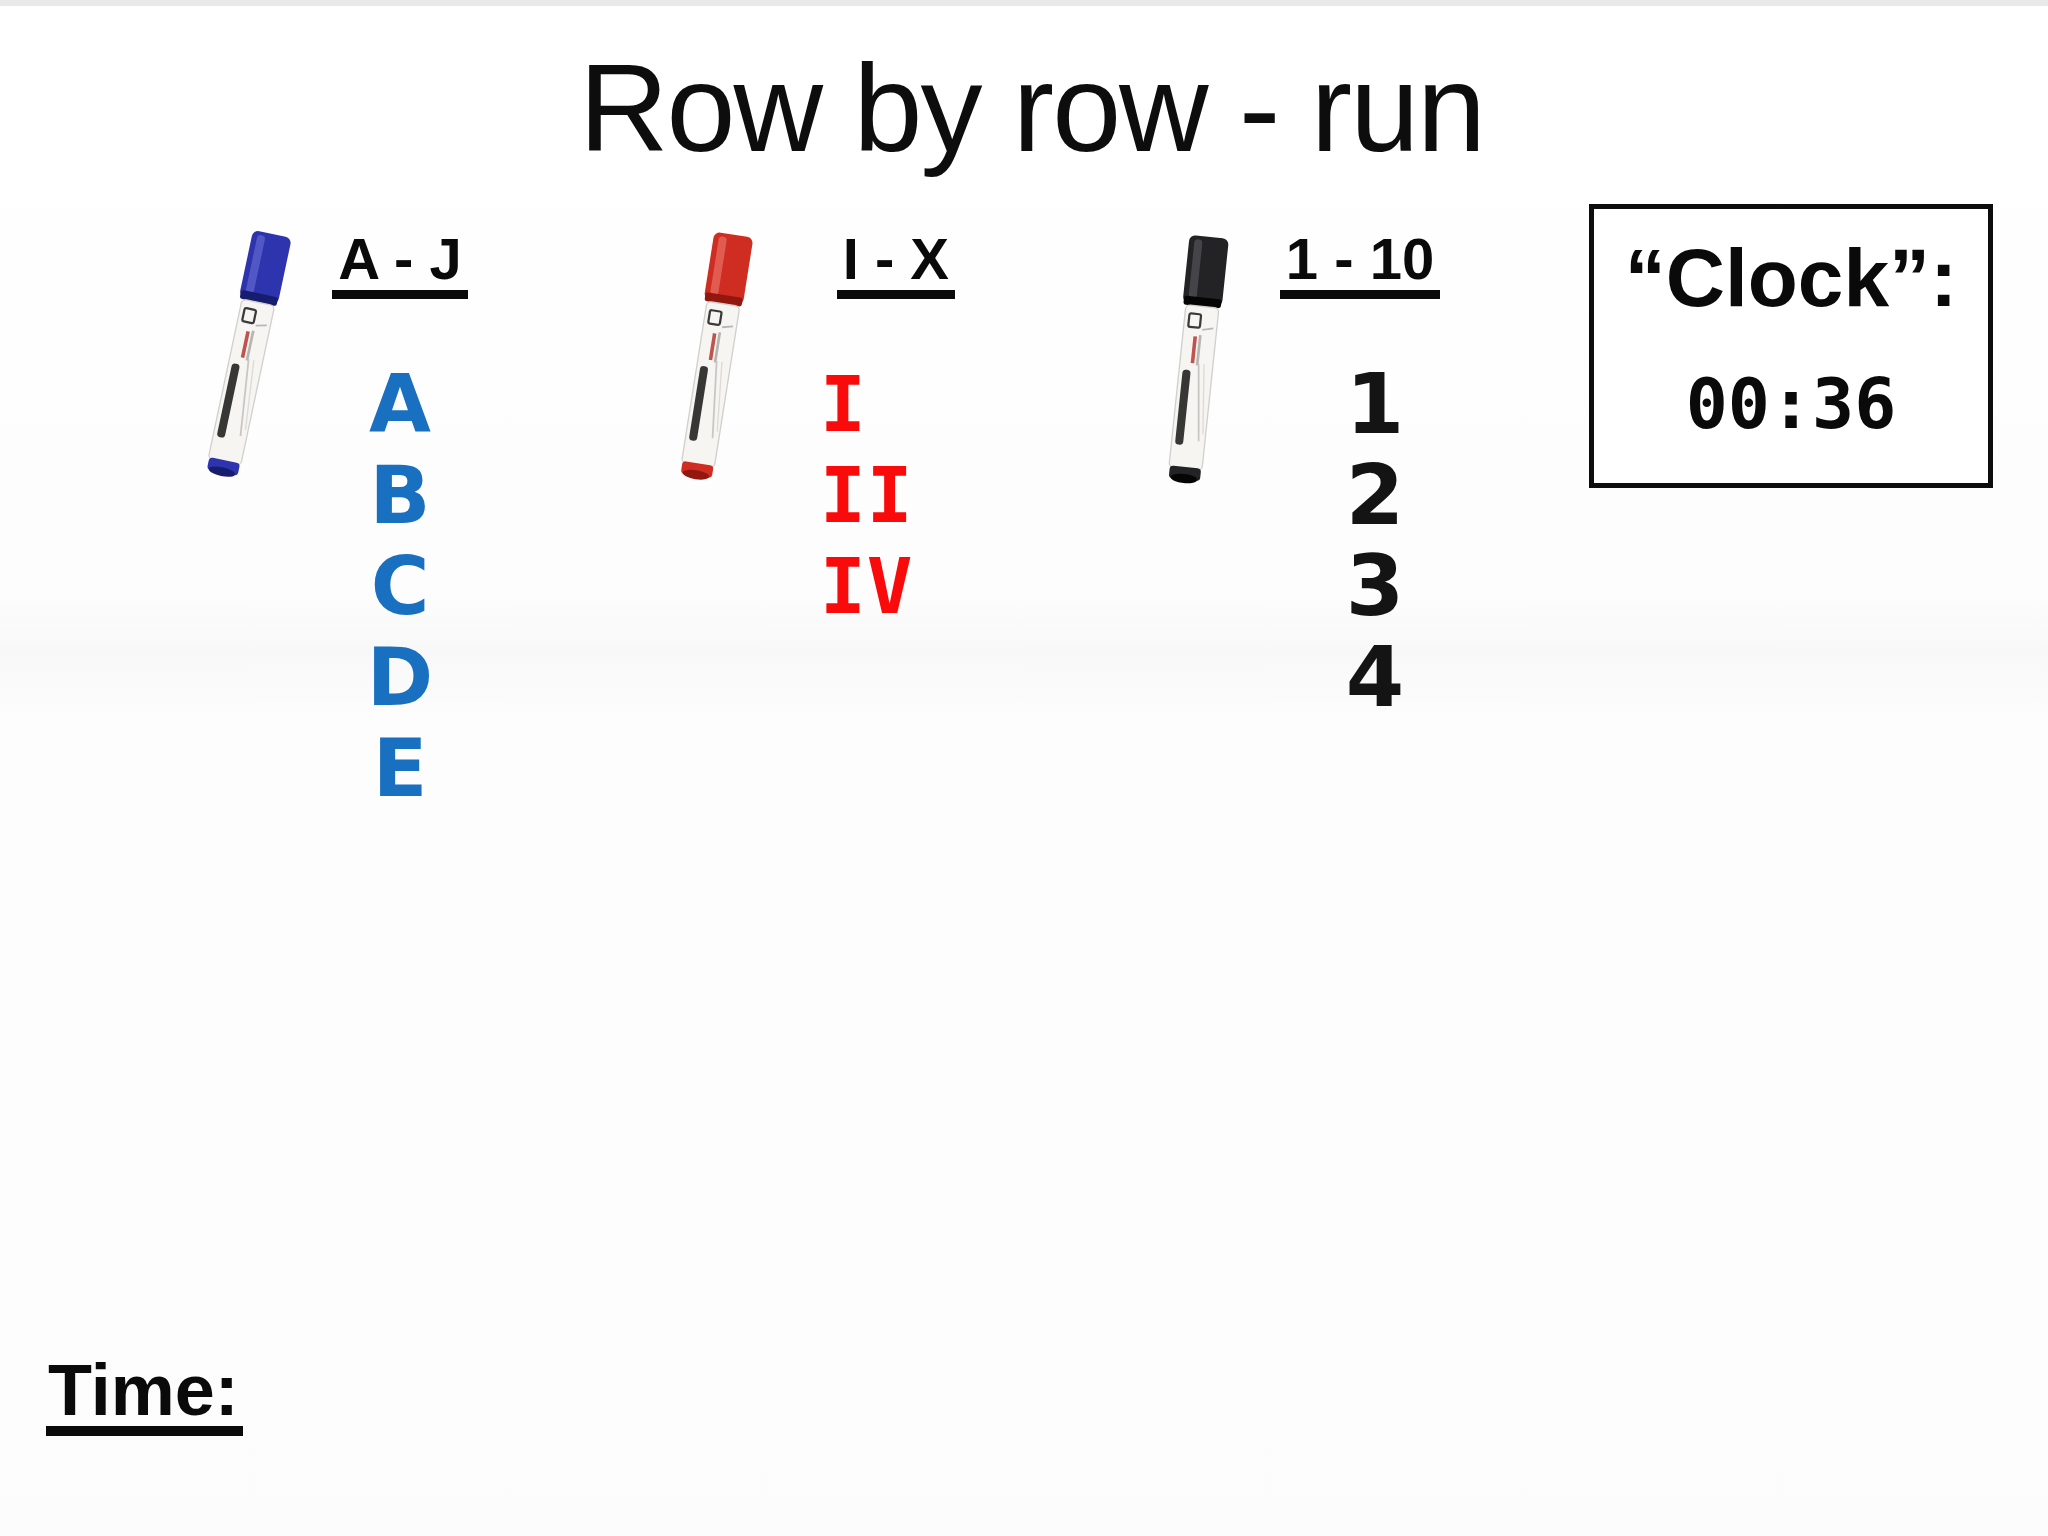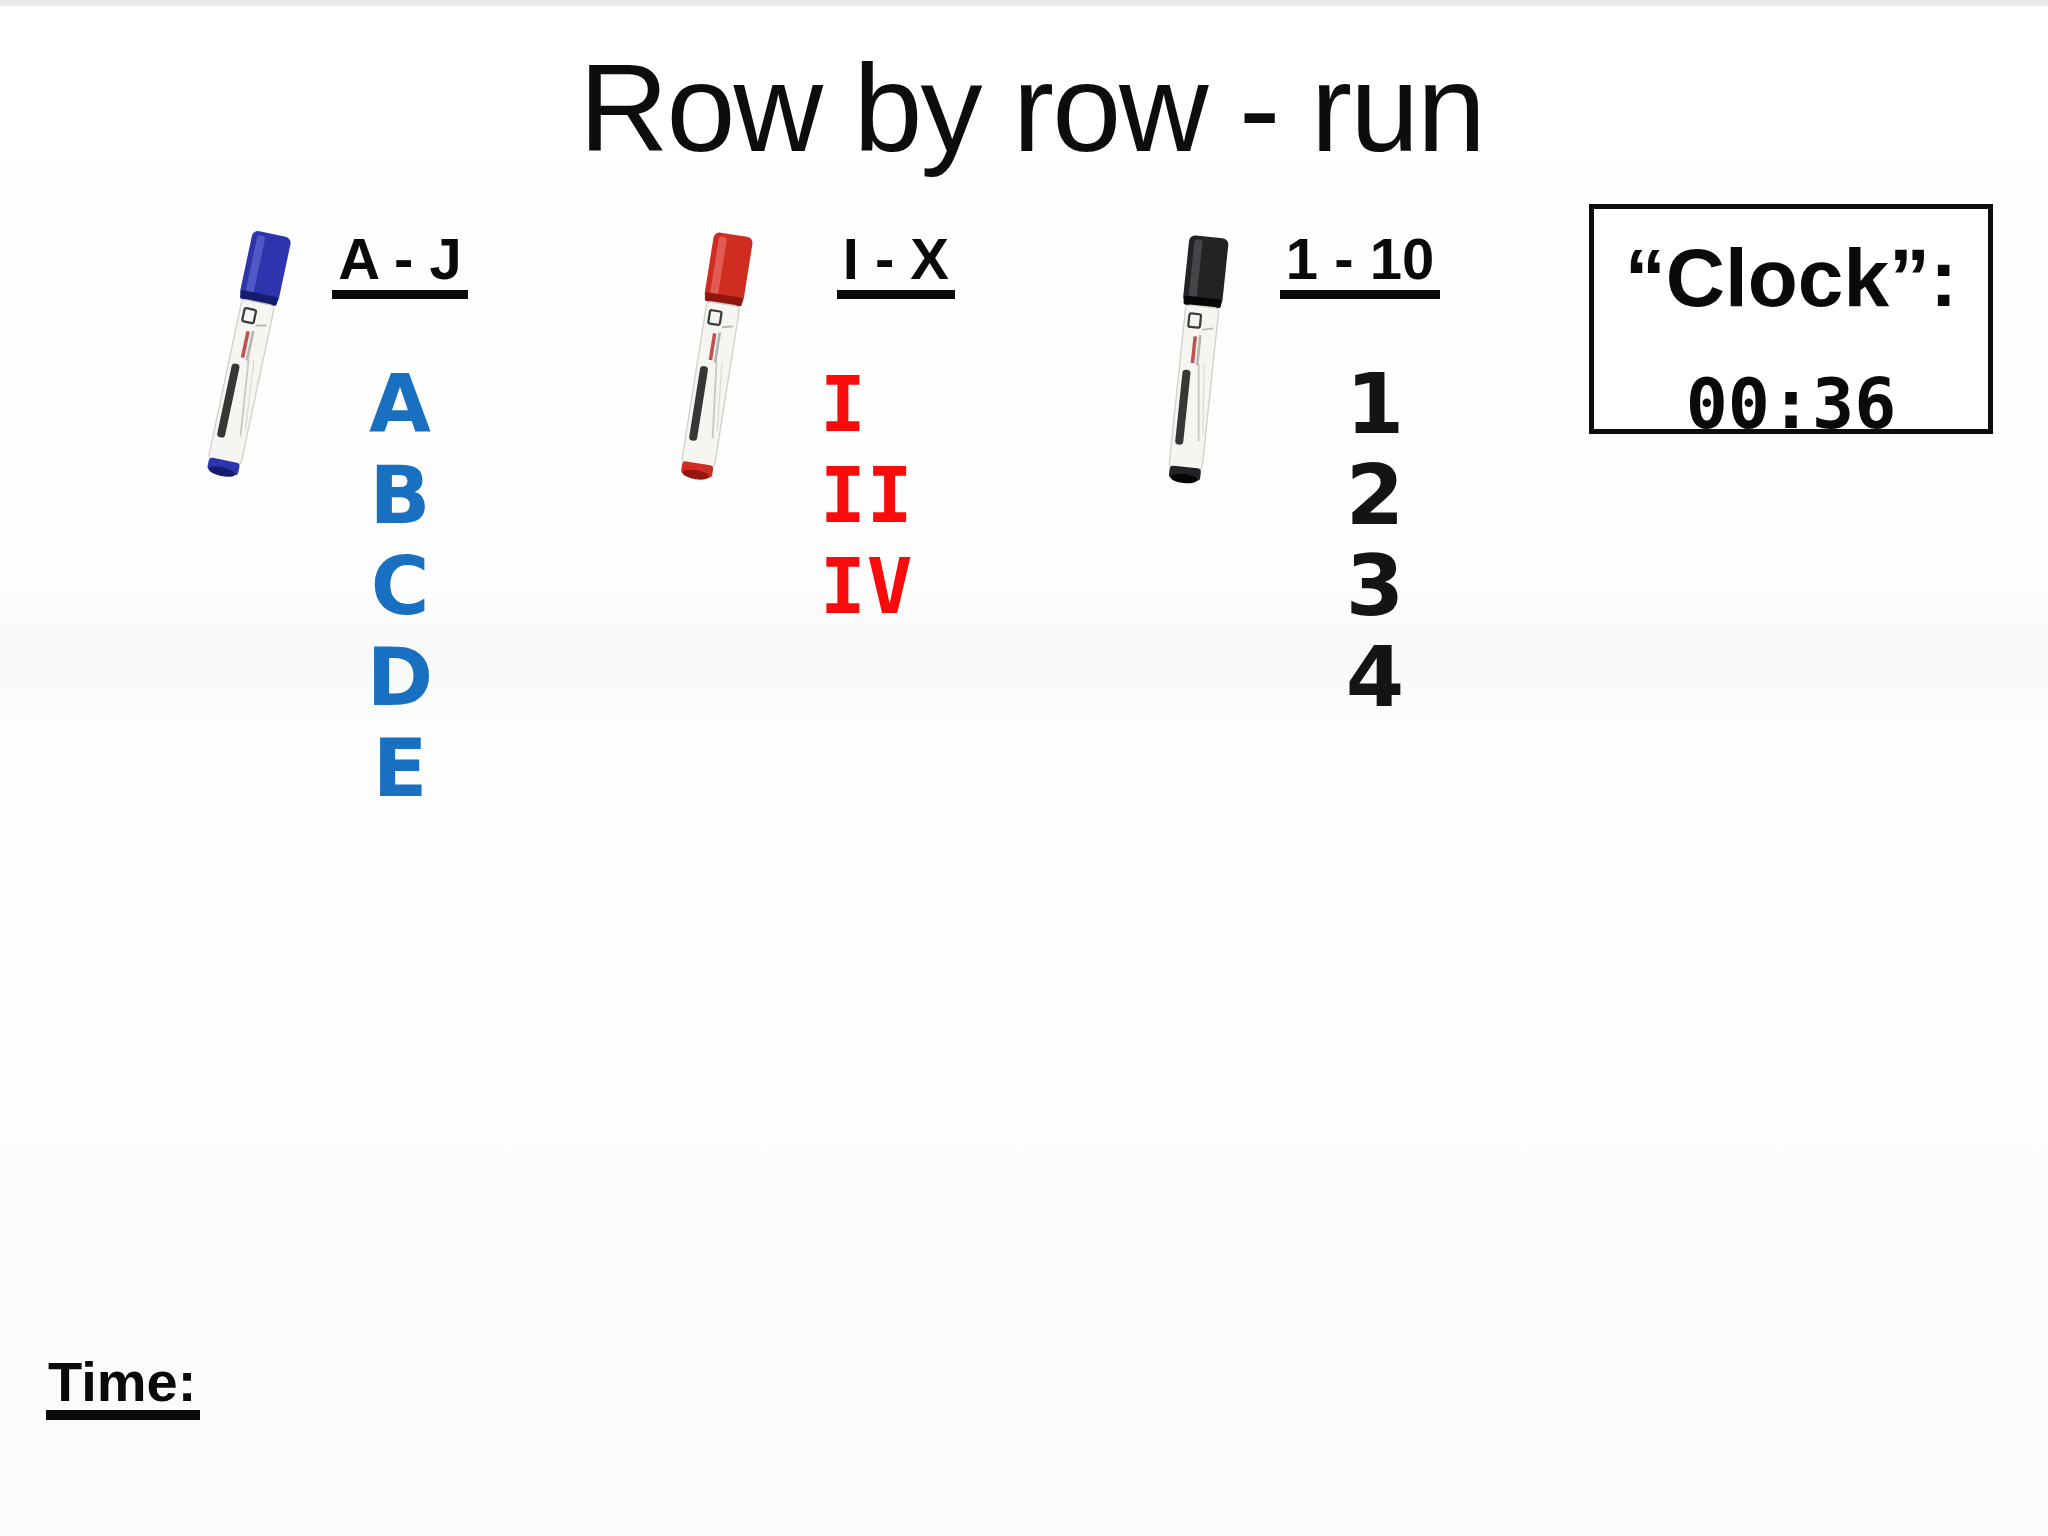--- a/index.html
+++ b/index.html
@@ -50,37 +50,37 @@
     font-family:"DejaVu Sans Mono", monospace; font-size:76px; color:#f90b0b;
     letter-spacing:1px;
   }
   .list-n {
     left:1265px; width:220px; text-align:center;
     font-family:"DejaVu Sans", sans-serif; font-size:84px; color:#141414;
   }
 
   .clock-box {
     position:absolute; left:1589px; top:198px;
-    width:404px; height:230px; box-sizing:border-box;
+    width:404px; height:284px; box-sizing:border-box;
     border:5px solid #0d0d0d; background:#ffffff;
     text-align:center;
   }
   .clock-label {
     margin-top:6px; line-height:126px;
     font-size:82px; font-weight:700; color:#0a0a0a; white-space:nowrap;
   }
   .clock-time {
     line-height:126px;
     font-family:"DejaVu Sans Mono", monospace;
     font-size:70px; font-weight:700; color:#0a0a0a;
   }
 
   .time-label {
     position:absolute; left:46px; top:1348px;
-    font-size:56px; font-weight:700; line-height:1.0; color:#0a0a0a;
+    font-size:72px; font-weight:700; line-height:1.0; color:#0a0a0a;
   }
   .time-label .underlined {
     display:inline-block;
     padding:0 4px 0 2px;
     border-bottom:10px solid #0a0a0a;
   }
 </style>
 </head>
 <body>
 

